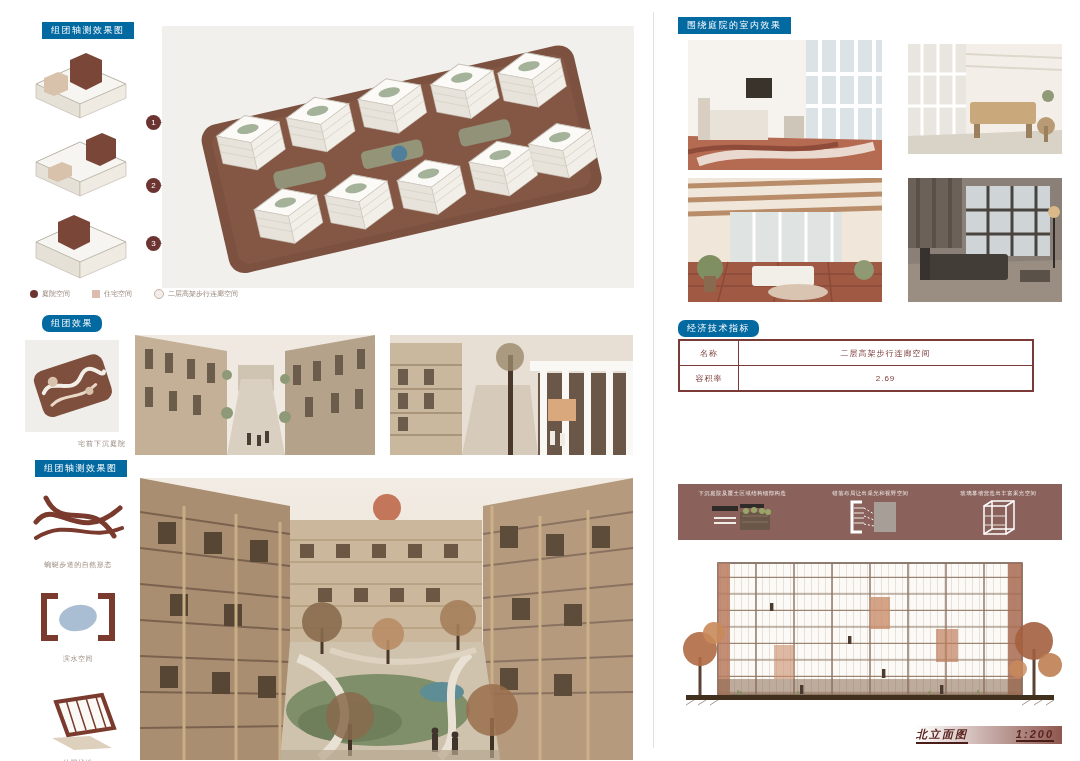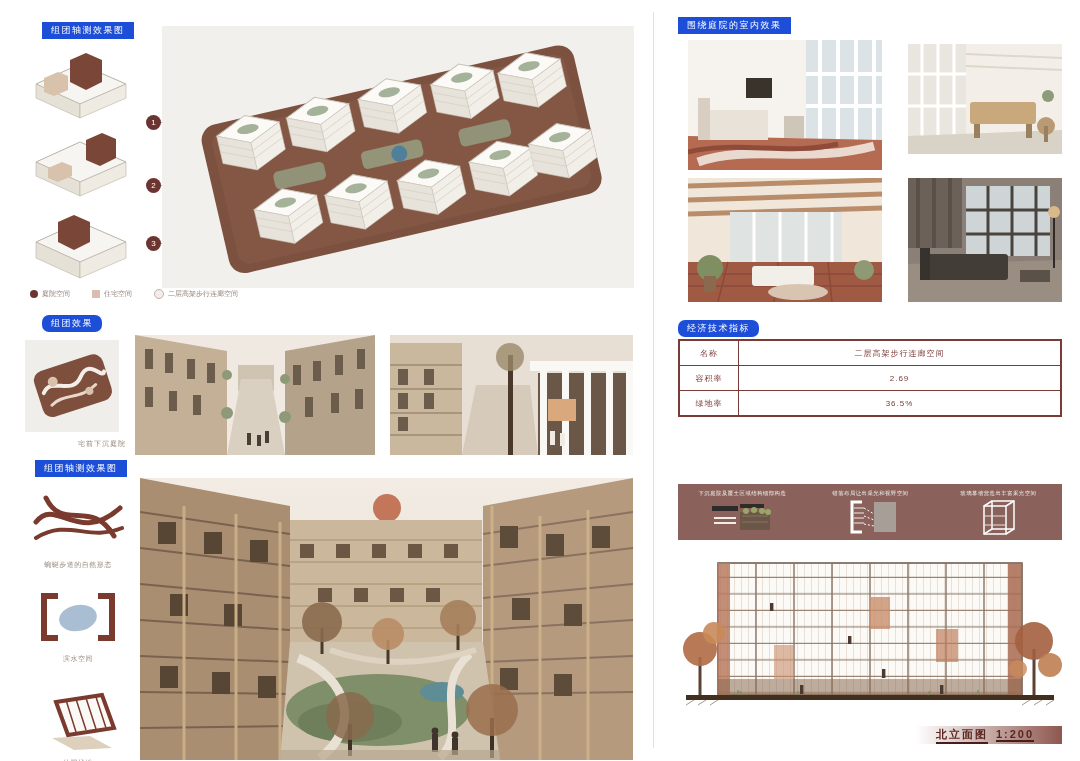--- a/index.html
+++ b/index.html
@@ -1,18 +1,18 @@
 <!DOCTYPE html>
 <html><head>
 <meta charset="utf-8">
 <style>
   html,body{margin:0;padding:0;background:#ffffff;}
   .board{position:relative;width:1080px;height:761px;background:#ffffff;overflow:hidden;
          font-family:"Liberation Sans",sans-serif;color:#6e3431;}
-  .tag{position:absolute;background:#1d4ed8;color:#fff;font-size:9px;line-height:17px;
+  .tag{position:absolute;background:#0369a1;color:#fff;font-size:9px;line-height:17px;
        padding:0 9px;letter-spacing:1.5px;white-space:nowrap;}
   .divider-v{position:absolute;width:1px;background:#e4e1dc;}
   .imgbox{position:absolute;overflow:hidden;}
   .marker{position:absolute;width:15px;height:15px;border-radius:50%;background:#6b3431;
           color:#fff;font-size:8px;line-height:15px;text-align:center;}
   .marker-line{position:absolute;height:1px;background:#b3a59a;}
   .legend{position:absolute;display:flex;gap:22px;align-items:center;font-size:7px;color:#97867b;}
   .legend-item{display:flex;align-items:center;gap:4px;}
   .sw-dot{width:8px;height:8px;border-radius:50%;background:#6b3431;}
   .sw-sq{width:8px;height:8px;background:#dcbcb0;}
@@ -24,23 +24,23 @@
   .indi-table{position:absolute;border-collapse:collapse;table-layout:fixed;
               font-size:8px;color:#7a3a36;background:#fff;}
   .indi-table td{border:1px solid #7a3a36;text-align:center;height:24px;padding:0 2px;letter-spacing:1px;}
   .indi-table{border:2px solid #7a3a36;}
   .indi-table td.hd{width:54px;}
   
   .banner{position:absolute;background:#8a625b;display:flex;justify-content:space-around;
           align-items:flex-start;padding-top:5px;box-sizing:border-box;}
   .bgroup{width:33%;text-align:center;color:#f4efec;}
   .bgroup .cap{font-size:6px;letter-spacing:.5px;white-space:nowrap;transform:scale(.9);}
-  .elev-caption{position:absolute;display:flex;justify-content:center;align-items:center;
+  .elev-caption{position:absolute;display:flex;justify-content:space-between;align-items:center;
                 background:linear-gradient(to right,rgba(140,82,72,0),rgba(122,58,48,.85));
-                font-size:11px;font-weight:bold;color:#5a241f;letter-spacing:2px;padding-right:8px;box-sizing:border-box;}
+                font-size:11px;font-weight:bold;color:#5a241f;letter-spacing:2px;padding-right:8px;box-sizing:border-box;font-style:italic;}
   .elev-caption .t{border-bottom:2px solid #4a1d18;margin-right:8px;}
   .elev-caption .s{border-bottom:2px solid #4a1d18;}
 </style>
 </head>
 <body>
 
 <div class="board">
 
   <div class="divider-v" style="left:653px;top:12px;height:736px;"></div>
 
@@ -409,33 +409,29 @@
         <circle cx="146" cy="34" r="6" fill="#d9b88a"></circle>
       <rect x="0" y="0" width="54" height="70" fill="#6b6158"></rect>
       <g stroke="#59504a" stroke-width="4">
           <path d="M10,0 10,70 M26,0 26,70 M42,0 42,70"></path>
         </g>
     </svg>
   </div>
 
   <div class="tag" style="left:678px;top:320px;border-radius:7px;">经济技术指标</div>
 
-  <table class="indi-table" style="left:678px;top:339px;width:384px;">
+  <table class="indi-table" style="left:678px;top:339px;width:356px;">
     <tbody>
         <tr>
       <td class="hd">名称</td>
       <td colspan="4">二层高架步行连廊空间</td>
     </tr>
     <tr>
       <td class="hd">容积率</td>
       <td colspan="4">2.69</td>
-    </tr>
-    <tr>
-      <td class="hd">绿地率</td>
-      <td colspan="4">36.5%</td>
     </tr>
   </tbody>
     </table>
 
   <div class="banner" style="left:678px;top:484px;width:384px;height:56px;">
     <div class="bgroup">
       <div class="cap">下沉庭院及覆土区域结构细部构造</div>
       <svg width="72" height="38" viewBox="0 0 72 38">
         <rect x="6" y="8" width="26" height="5" fill="#2f2b28"></rect>
         <rect x="34" y="6" width="24" height="4" fill="#2f2b28"></rect>

